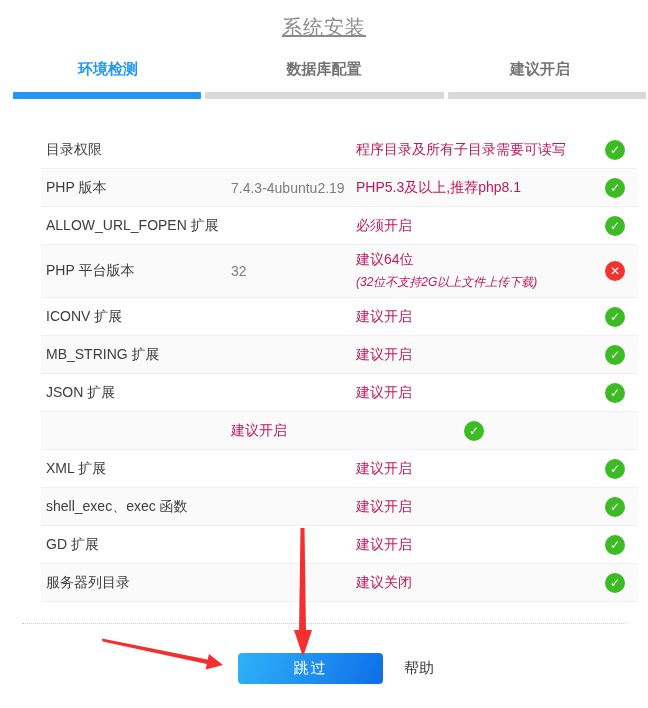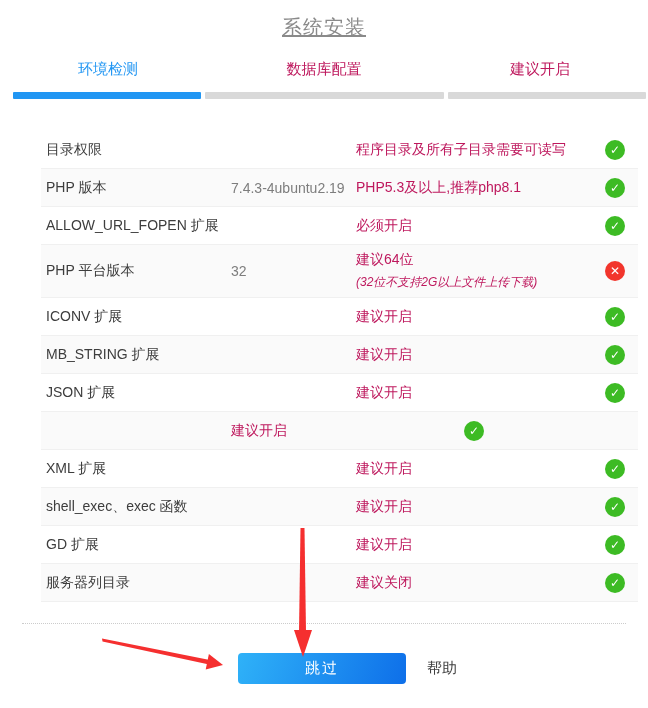--- a/index.html
+++ b/index.html
@@ -8,22 +8,22 @@
     background:#ffffff;
     font-family:"Liberation Sans","DejaVu Sans",sans-serif;
     -webkit-font-smoothing:antialiased;
   }
   
   .page-title{
     margin-top:14px;text-align:center;
     font-size:20px;color:#8a8a8a;letter-spacing:1px;text-decoration:underline;
   }
   
-  .tabs{display:flex;margin-top:19px;}
-  .tab{flex:1;text-align:center;font-size:15px;color:#be185d;cursor:pointer;}
+  .tabs{display:flex;margin-top:19px;font-weight:bold;}
+  .tab{flex:1;text-align:center;font-size:15px;color:#737373;cursor:pointer;}
   .tab.active{color:#2196f3;}
   .progress{
     display:flex;margin:13px 2px 0 13px;gap:4px;height:7px;
   }
   .progress .seg{background:#d9d9d9;border-radius:1px;}
   .progress .seg:nth-child(1){width:188px;}
   .progress .seg:nth-child(2){width:239px;}
   .progress .seg:nth-child(3){flex:1;}
   .progress .seg.active{background:#2196f3;}
   
@@ -48,21 +48,21 @@
     width:20px;height:20px;border-radius:50%;
     display:flex;align-items:center;justify-content:center;
     color:#fff;font-size:12px;font-weight:bold;line-height:1;
   }
   .status-icon.pass{background:#3dbb24;}
   .status-icon.fail{background:#f2352c;}
   
   .divider{margin:21px 22px 0 22px;border-top:1px dotted #cccccc;height:0;}
   .footer{display:flex;align-items:center;margin-top:29px;padding-left:238px;}
   .skip-button{
-    width:168px;height:31px;border:none;border-radius:4px;
+    width:145px;height:31px;border:none;border-radius:4px;
     background:linear-gradient(110deg,#2fb2f8 0%,#0e6fe9 100%);
     color:#ffffff;font-size:15px;cursor:pointer;
     font-family:inherit;letter-spacing:2px;
   }
   .help-link{
     margin-left:21px;font-size:15px;color:#404040;text-decoration:none;cursor:pointer;
   }
   
   .arrows{position:absolute;left:0;top:0;width:648px;height:708px;pointer-events:none;}
 </style>

